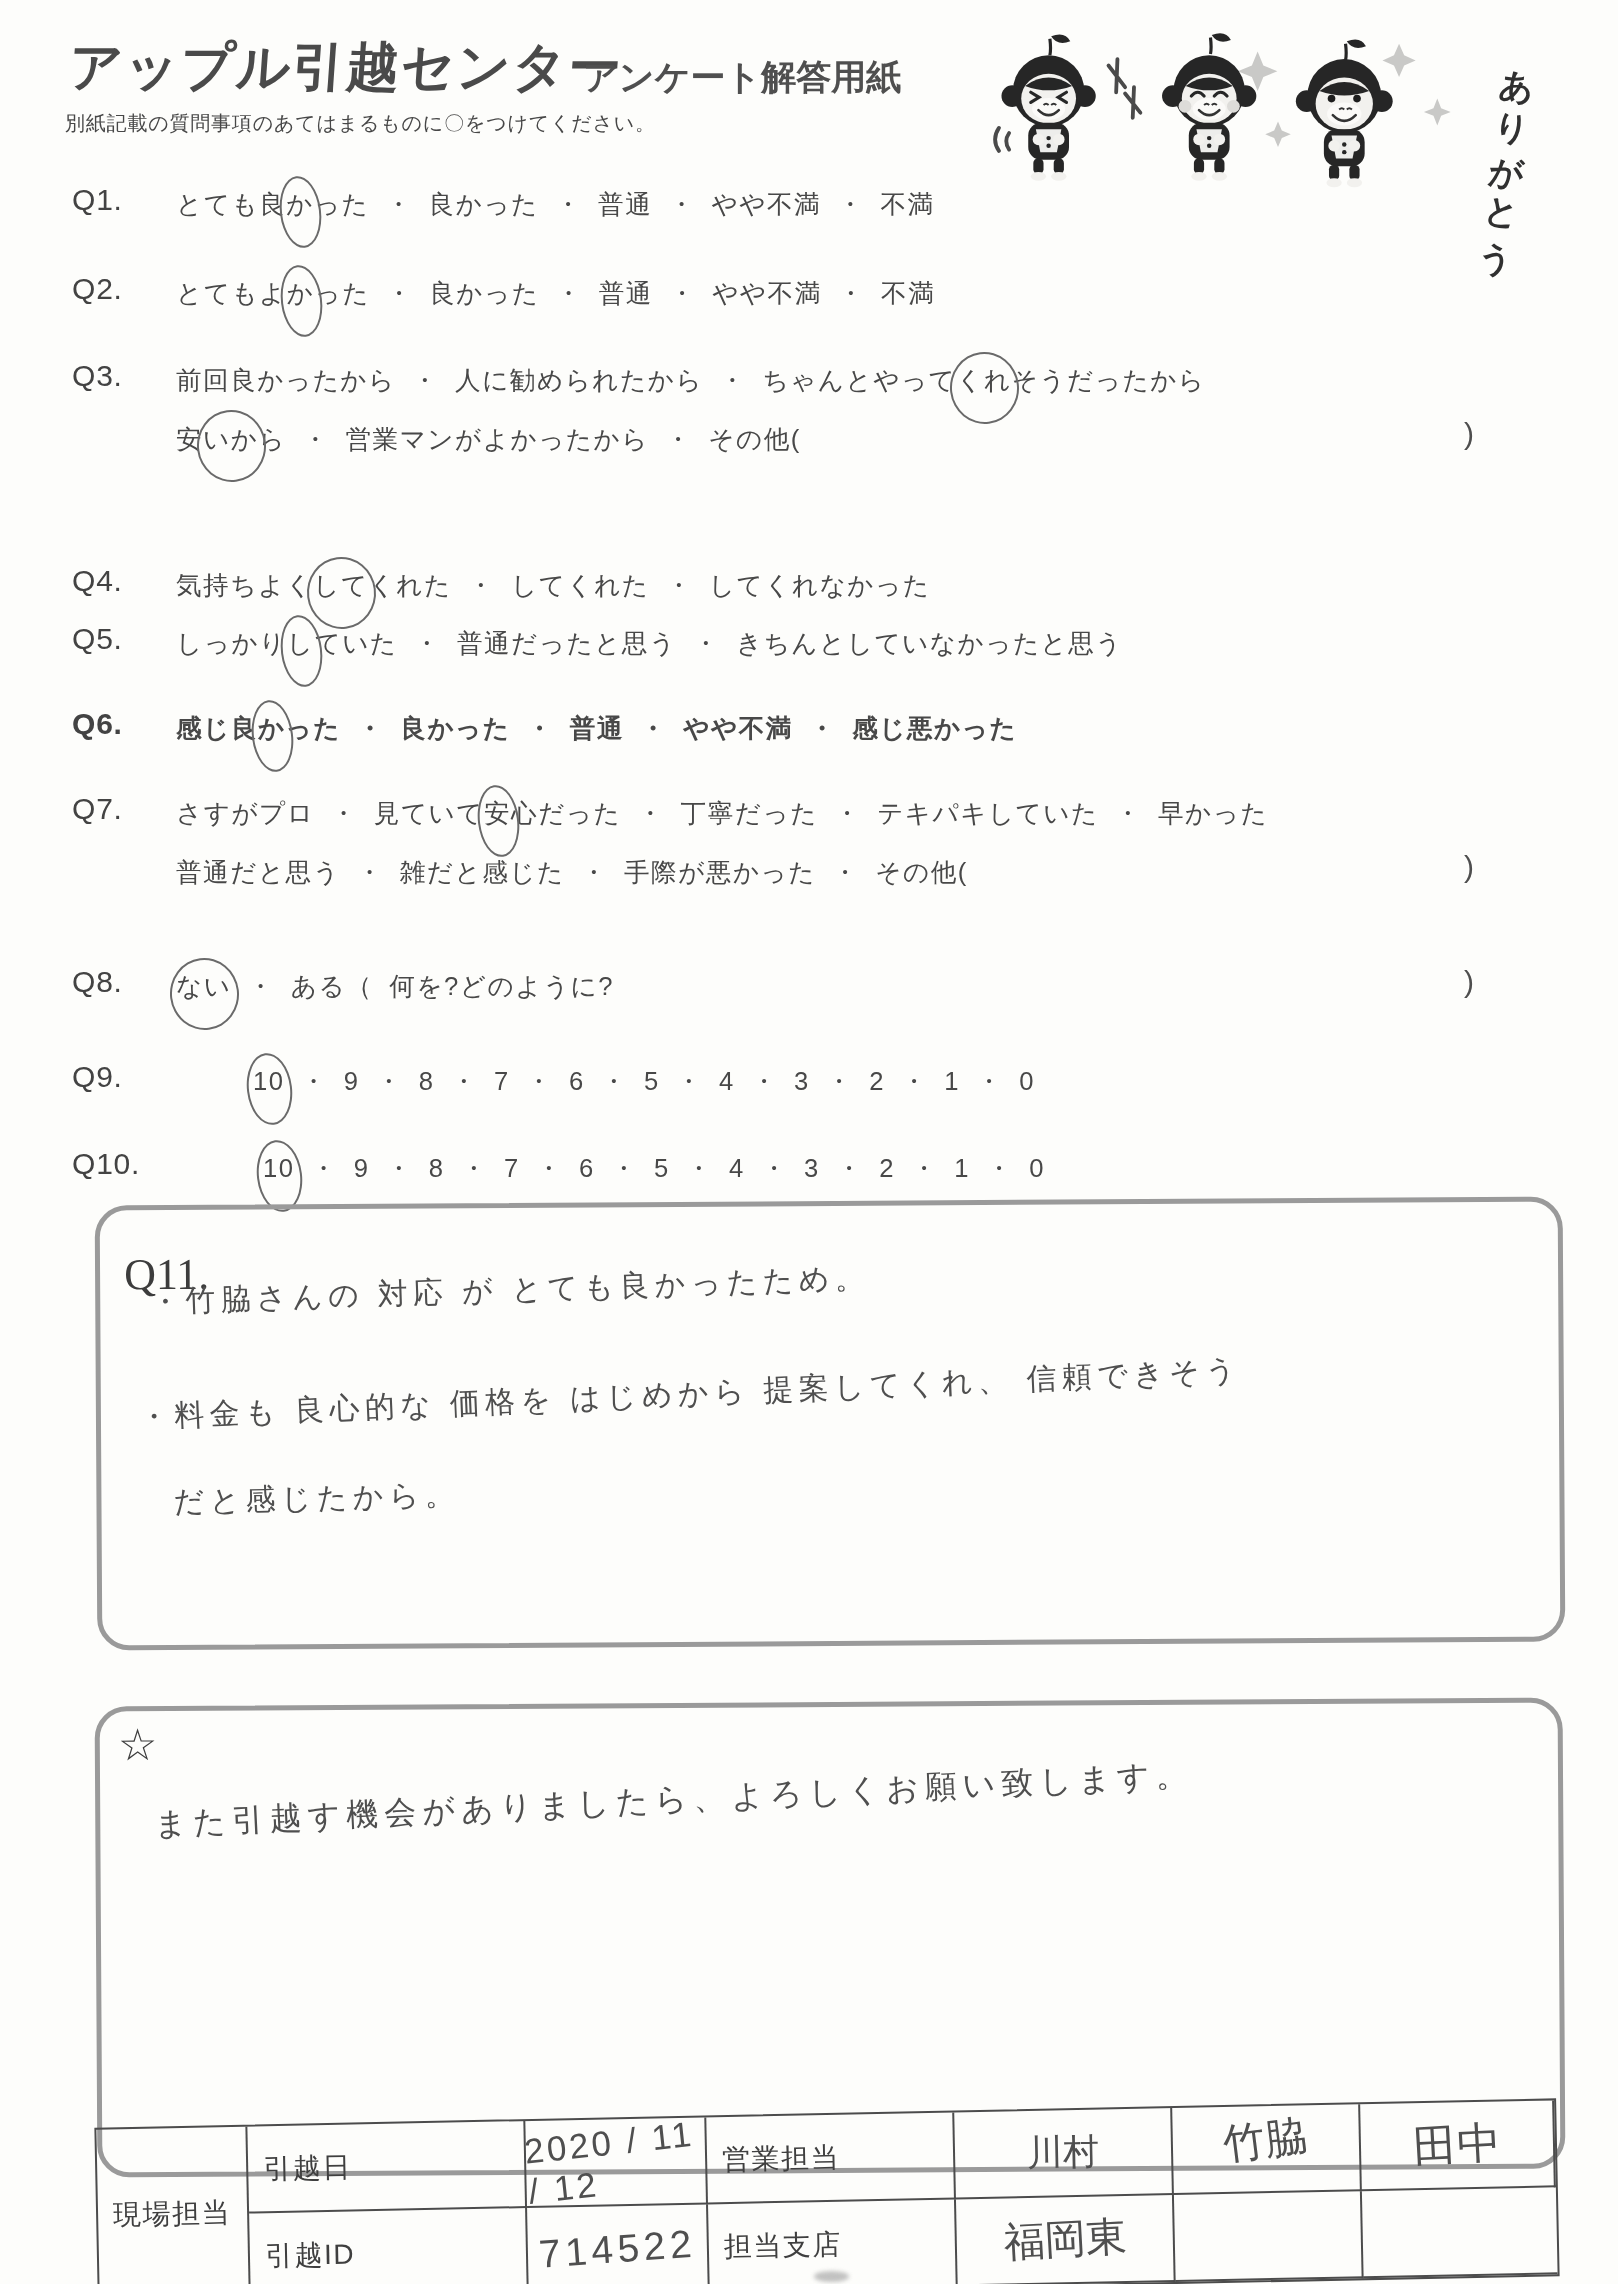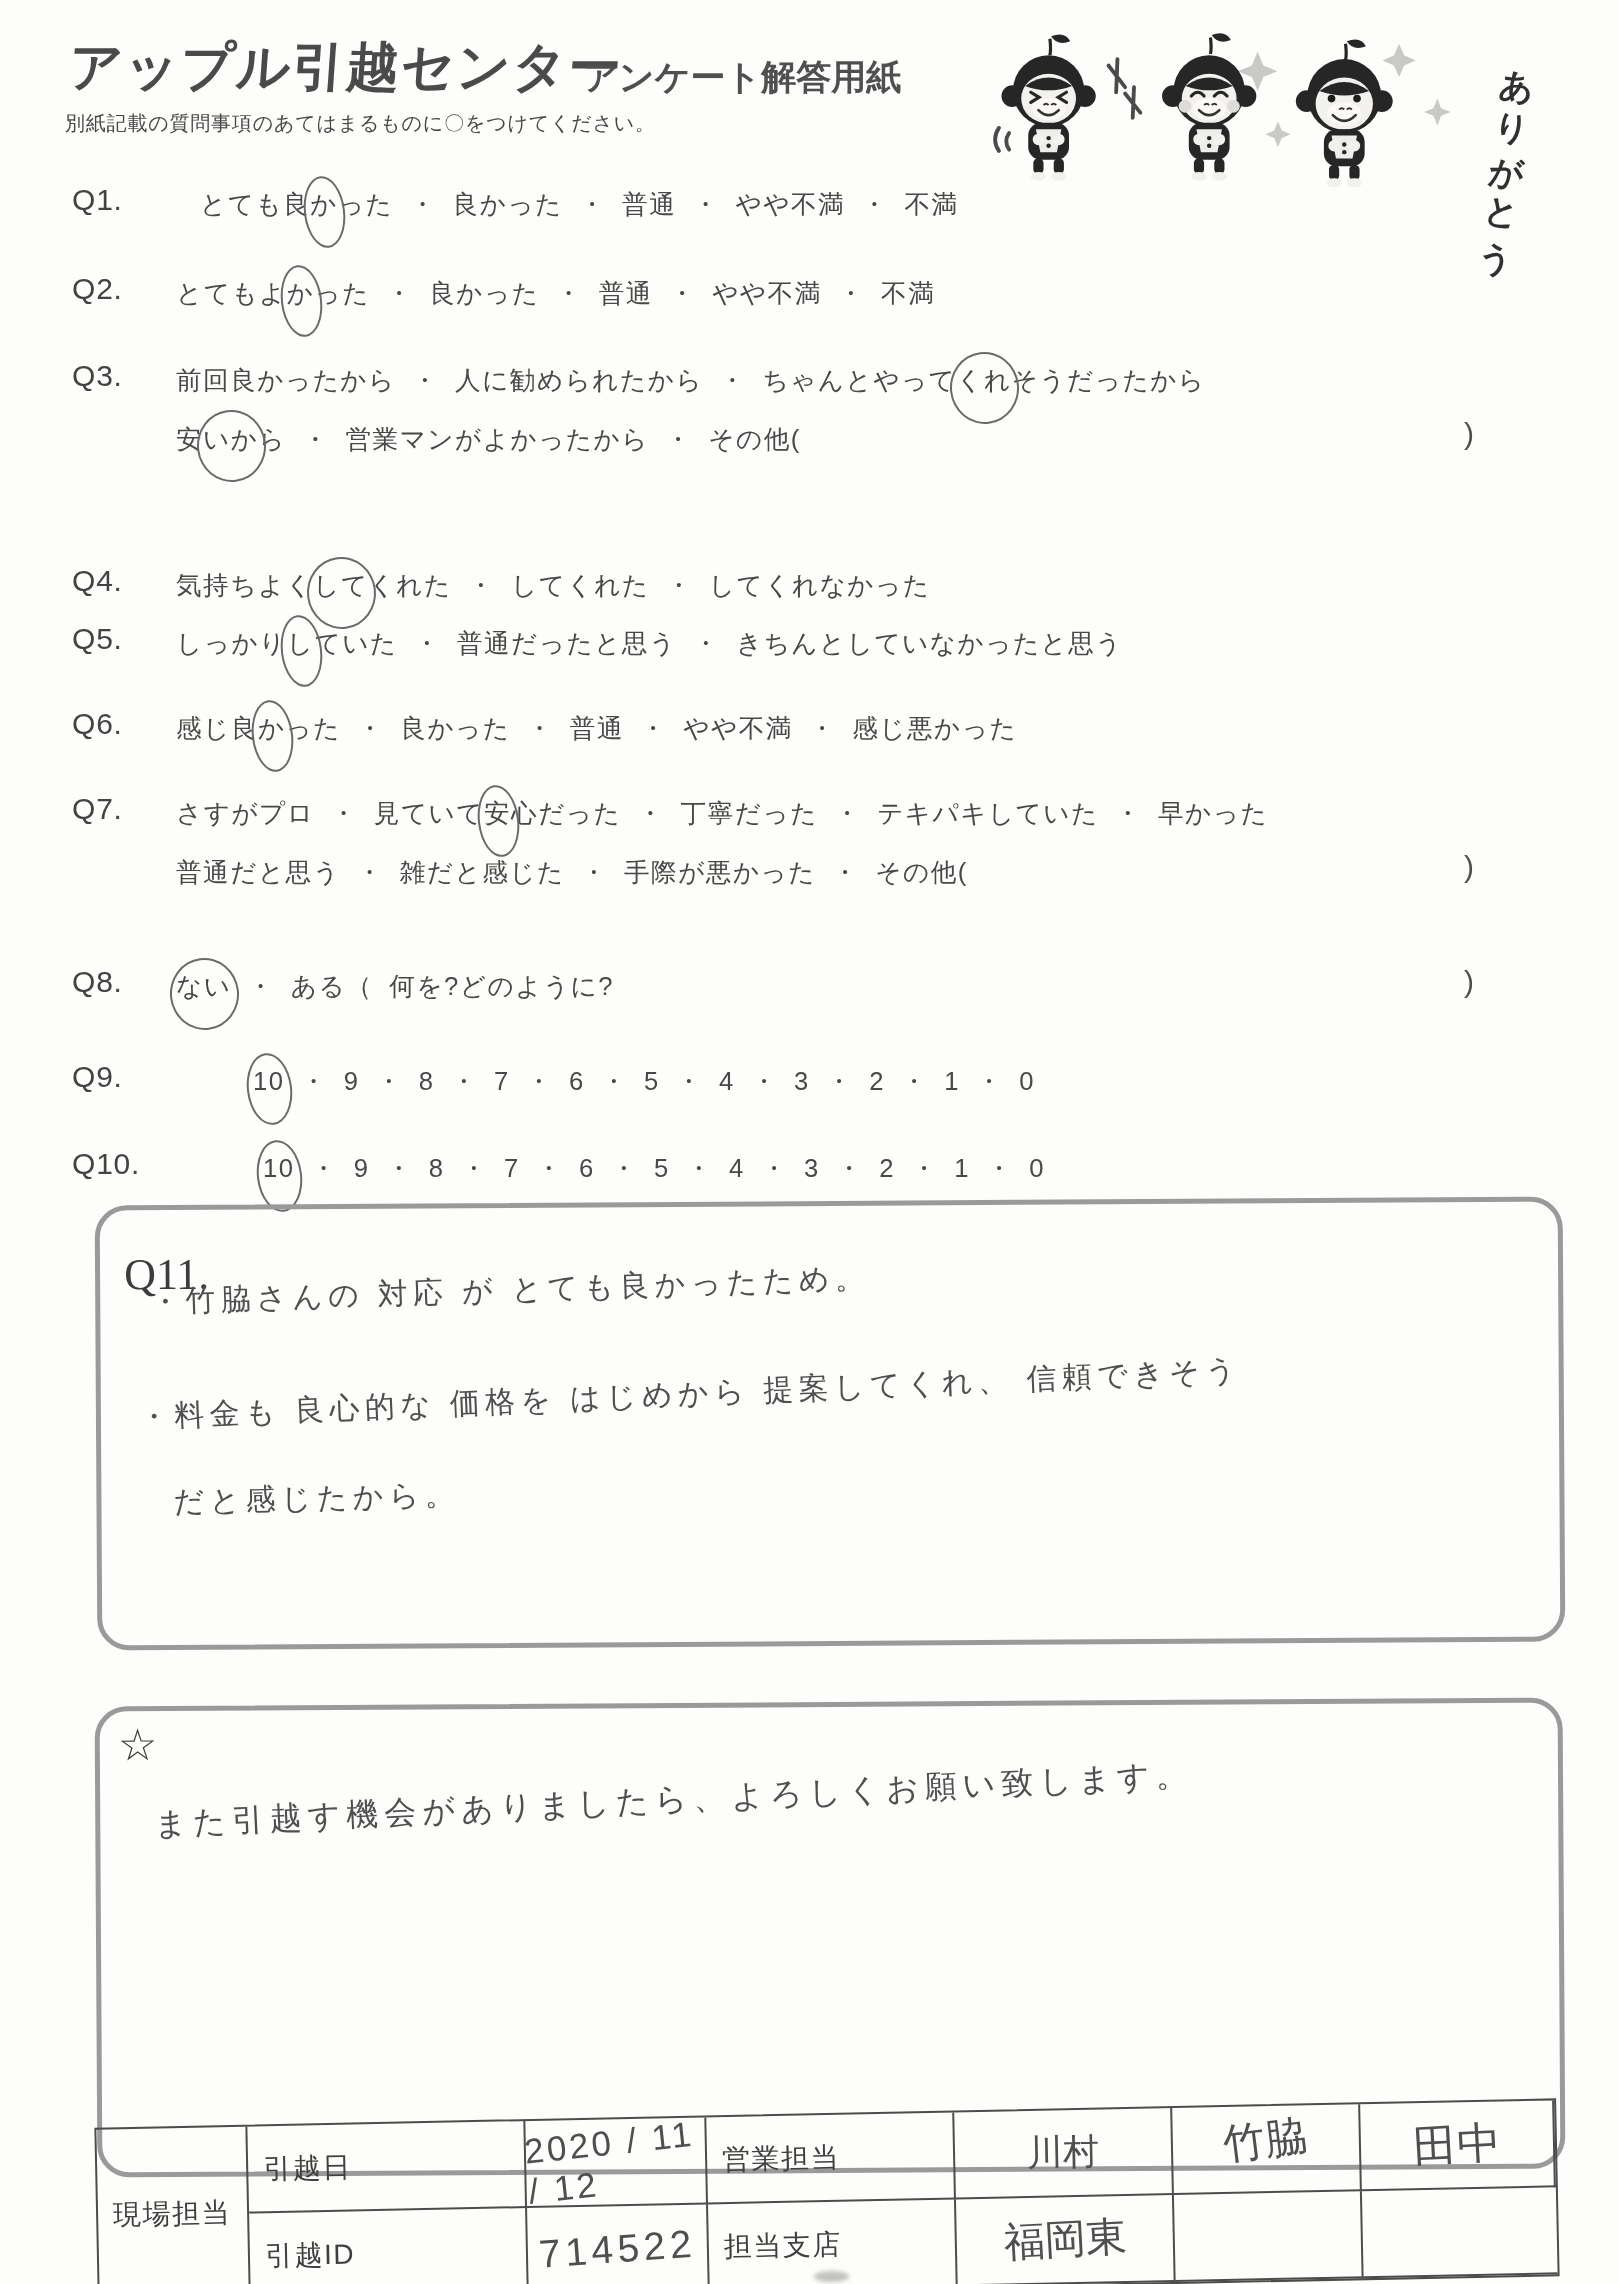--- a/index.html
+++ b/index.html
@@ -166,37 +166,37 @@
             <ellipse cx="540" cy="236" rx="12" ry="7" fill="#f2f1ee"></ellipse>
               <ellipse cx="572" cy="236" rx="12" ry="7" fill="#f2f1ee"></ellipse>
           </g>
         </g>
       </g>
     </svg>
   </div>
   <div id="thanks">ありがとう</div>
 
   <div id="questions">
-      <div class="qrow" style="top: 183px;"><span class="qid">Q1.</span><div class="qopts" style="left: 104px; margin-left: 24px;">
+      <div class="qrow" style="top: 183px;"><span class="qid">Q1.</span><div class="qopts" style="left: 104px;">
           <div class="qline"><span>とても良</span><span class="circled">か</span><span>った ・ 良かった ・ 普通 ・ やや不満 ・ 不満</span></div>
         </div></div>
       <div class="qrow" style="top: 272px;"><span class="qid">Q2.</span><div class="qopts" style="left: 104px;">
           <div class="qline"><span>とてもよ</span><span class="circled">か</span><span>った ・ 良かった ・ 普通 ・ やや不満 ・ 不満</span></div>
         </div></div>
       <div class="qrow" style="top: 359px;"><span class="qid">Q3.</span><div class="qopts" style="left: 104px;">
           <div class="qline"><span>前回良かったから ・ 人に勧められたから ・ ちゃんとやって</span><span class="circled">くれ</span><span>そうだったから</span></div>
           <div class="qline"><span>安</span><span class="circled">いか</span><span>ら ・ 営業マンがよかったから ・ その他(</span><span class="closeparen">)</span></div>
         </div></div>
       <div class="qrow" style="top: 564px;"><span class="qid">Q4.</span><div class="qopts" style="left: 104px; text-align: right;">
           <div class="qline"><span>気持ちよく</span><span class="circled">して</span><span>くれた ・ してくれた ・ してくれなかった</span></div>
         </div></div>
       <div class="qrow" style="top: 622px;"><span class="qid">Q5.</span><div class="qopts" style="left: 104px;">
           <div class="qline"><span>しっかり</span><span class="circled">し</span><span>ていた ・ 普通だったと思う ・ きちんとしていなかったと思う</span></div>
         </div></div>
-      <div class="qrow" style="top: 707px;"><span class="qid">Q6.</span><div class="qopts" style="left: 104px;">
+      <div class="qrow" style="top: 707px; font-weight: bold;"><span class="qid">Q6.</span><div class="qopts" style="left: 104px;">
           <div class="qline"><span>感じ良</span><span class="circled">か</span><span>った ・ 良かった ・ 普通 ・ やや不満 ・ 感じ悪かった</span></div>
         </div></div>
       <div class="qrow" style="top: 792px;"><span class="qid">Q7.</span><div class="qopts" style="left: 104px;">
           <div class="qline"><span>さすがプロ ・ 見ていて</span><span class="circled">安</span><span>心だった ・ 丁寧だった ・ テキパキしていた ・ 早かった</span></div>
           <div class="qline"><span>普通だと思う ・ 雑だと感じた ・ 手際が悪かった ・ その他(</span><span class="closeparen">)</span></div>
         </div></div>
       <div class="qrow" style="top: 965px;"><span class="qid">Q8.</span><div class="qopts" style="left: 104px;">
           <div class="qline"><span class="circled">ない</span><span> ・ ある（ 何を?どのように?</span><span class="closeparen">)</span></div>
         </div></div>
       <div class="qrow" style="top: 1060px;"><span class="qid">Q9.</span><div class="qopts" style="left: 181px;">

